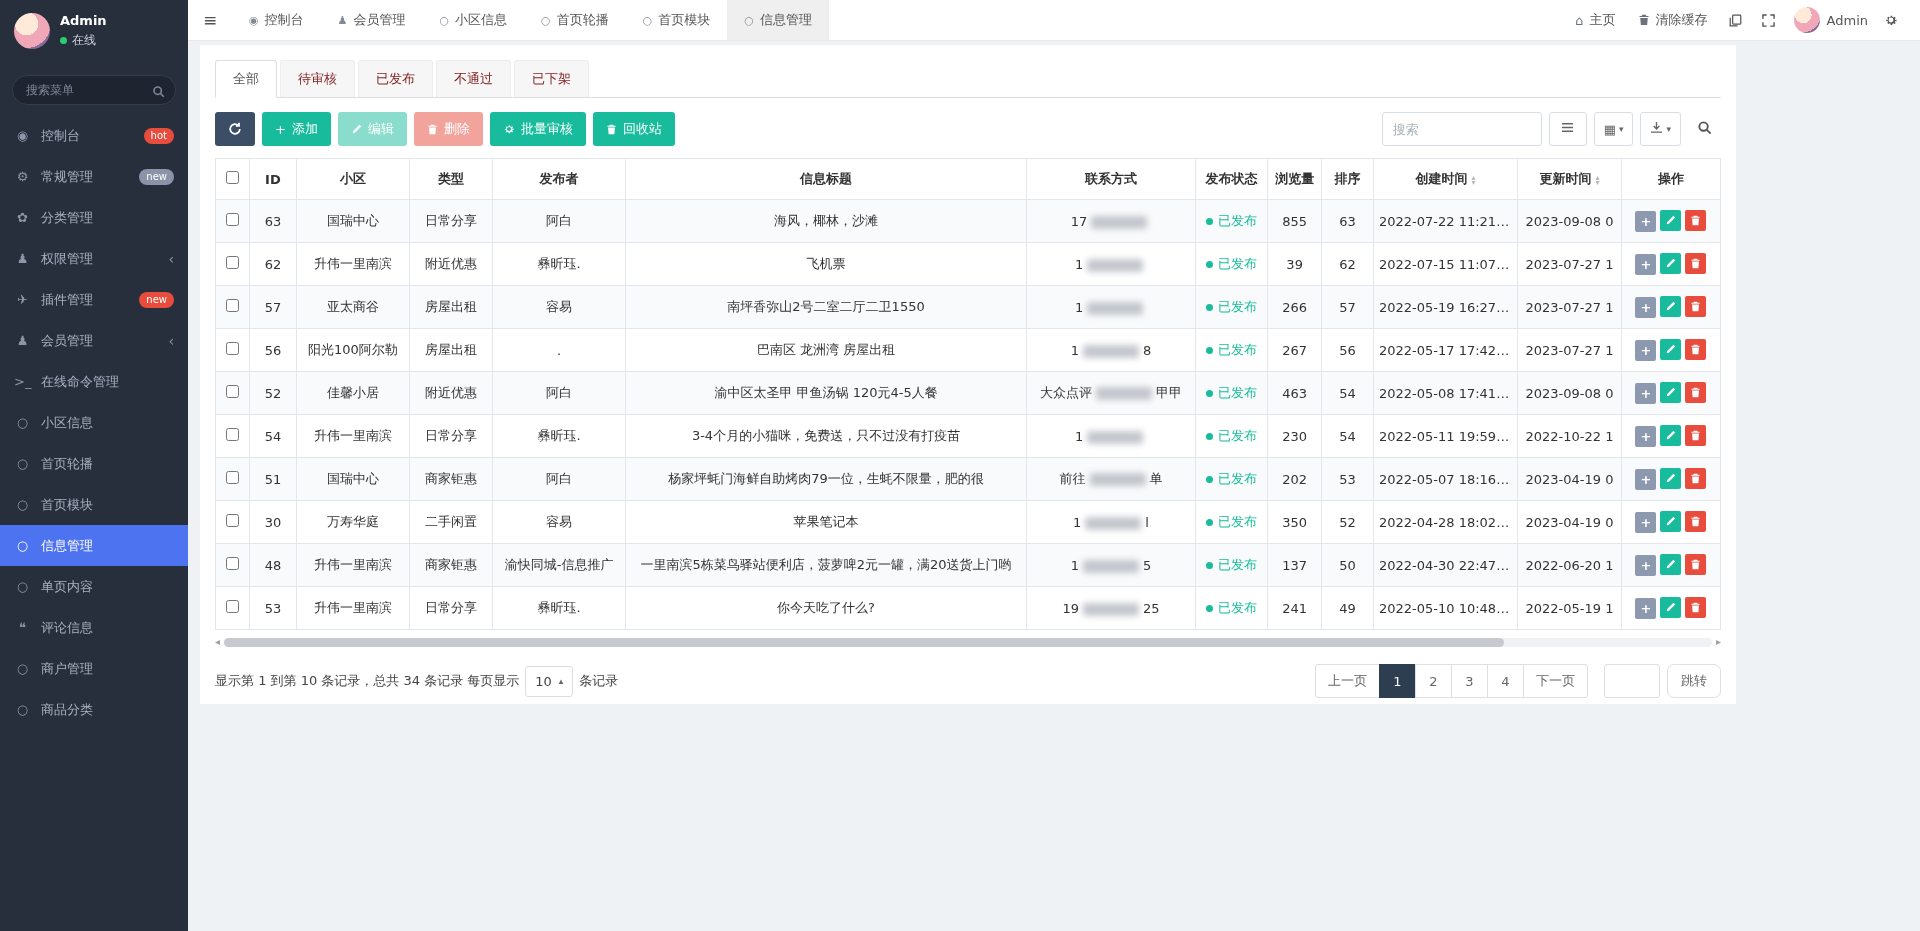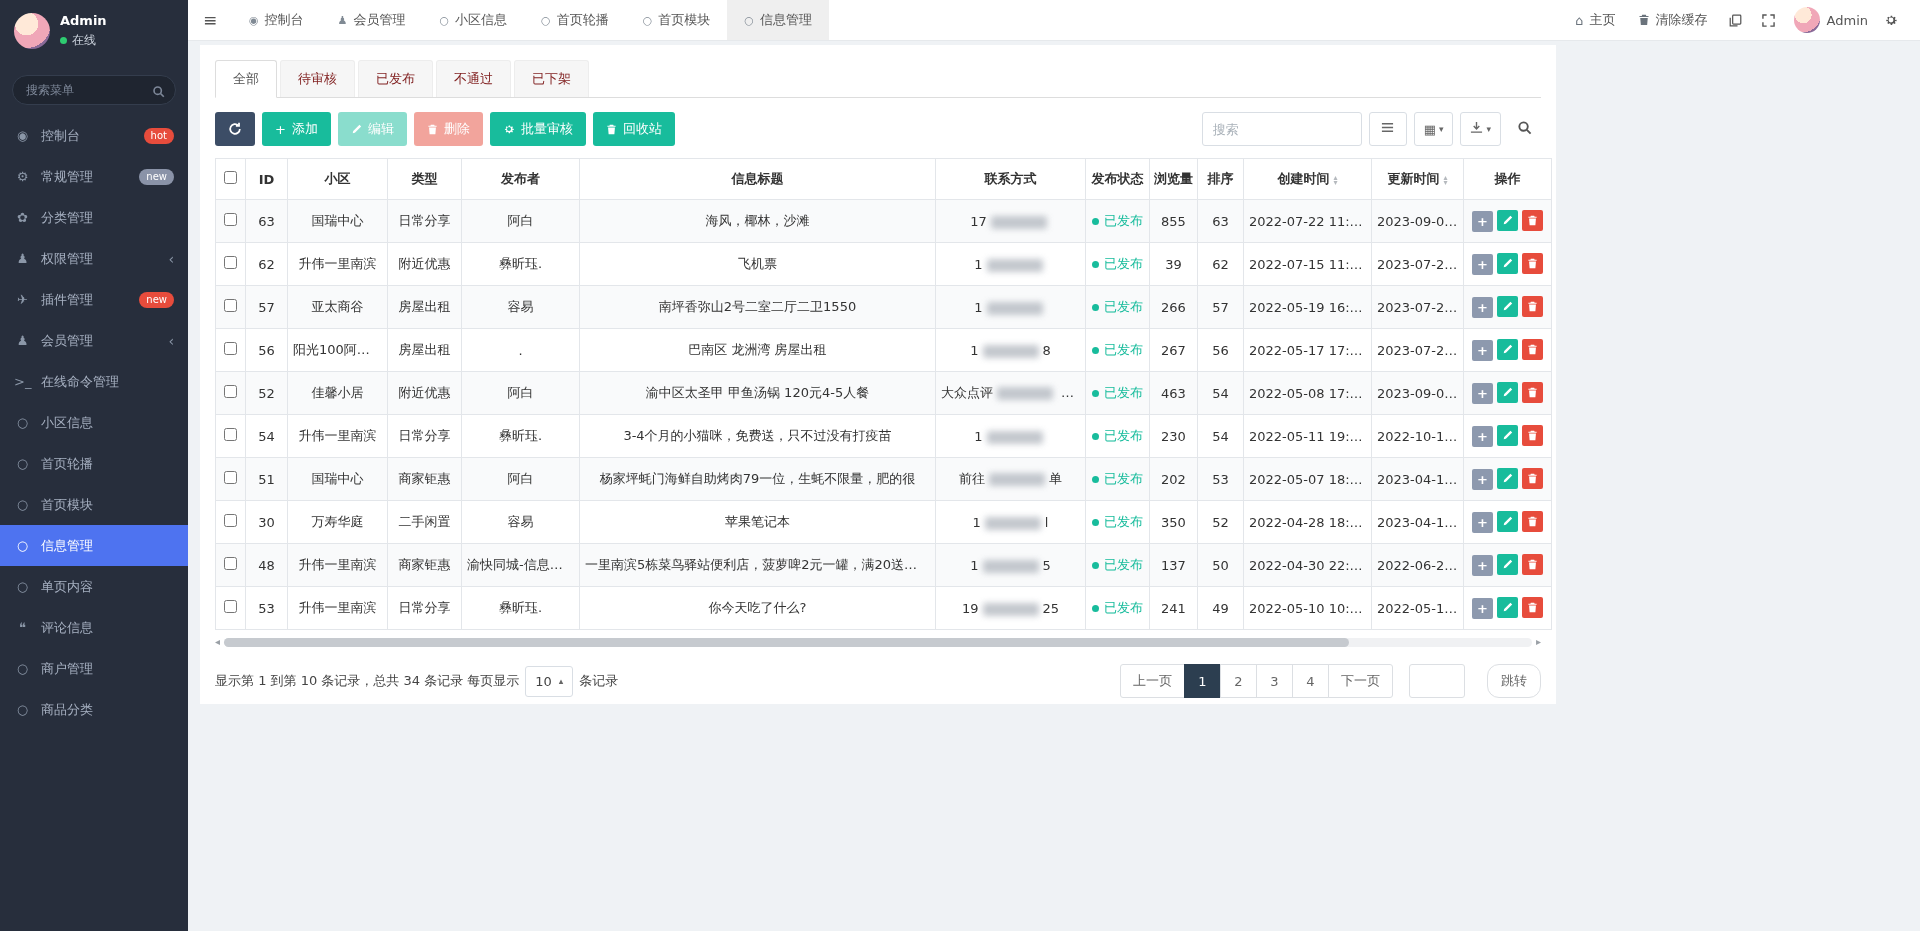--- a/index.html
+++ b/index.html
@@ -43,21 +43,21 @@
   .ticon { font-size:11px; color:#808a94; }
   .navbar-right { margin-left:auto; display:flex; align-items:center; padding-right:12px; }
   .nav-link { display:flex; align-items:center; gap:6px; padding:0 11px; font-size:13px; color:#555; cursor:pointer; height:100%; }
   .nicon { font-size:13px; color:#6a737c; display:flex; align-items:center; }
   .nav-iconbtn { padding:0 10px; color:#555; cursor:pointer; display:flex; align-items:center; height:100%; font-size:14px; }
   .avatar-sm { width:26px; height:26px; border-radius:50%; margin:0 7px 0 9px; cursor:pointer;
     background:radial-gradient(circle at 35% 30%, #ffe9d8 0 34%, #f0a7b8 34% 70%, #8a6a98 70% 100%); }
   .nav-username { font-size:13px; color:#555; cursor:pointer; padding-right:6px; }
 
   .content { padding:4px 12px 0; flex:1; }
-  .card { background:#fff; width:1356px; padding:15px 15px 6px; }
+  .card { background:#fff; width:1536px; padding:15px 15px 6px; }
 
   
   .filter-tabs { display:flex; border-bottom:1px solid #ddd; margin-bottom:14px; }
   .ftab { padding:9px 17px; font-size:13px; color:#7f1d1d; background:#f6f6f6; border:1px solid #ededed;
     border-bottom:none; border-radius:3px 3px 0 0; margin-right:3px; cursor:pointer; margin-bottom:0; }
   .ftab.active { background:#fff; border:1px solid #ddd; border-bottom:1px solid #fff; margin-bottom:-1px; color:#555; }
 
   
   .toolbar { display:flex; align-items:center; margin-bottom:12px; }
   .btn { height:34px; border:none; border-radius:3px; font-size:13px; color:#fff; display:inline-flex;
@@ -108,21 +108,21 @@
     align-items:center; cursor:pointer; color:#444; }
   .pager { margin-left:auto; display:flex; align-items:flex-start; }
   .pg { min-width:37px; height:34px; border:1px solid #dcdfe3; background:#fff; color:#666; display:flex;
     align-items:center; justify-content:center; padding:0 12px; margin-left:-1px; cursor:pointer; font-size:13px; }
   .pg.first { border-radius:3px 0 0 3px; margin-left:0; }
   .pg.last { border-radius:0 3px 3px 0; }
   .pg.active { background:var(--navy,#2c3e50); border-color:var(--navy,#2c3e50); color:#fff; }
   .jump-input { width:56px; height:34px; border:1px solid #dcdfe3; border-radius:3px; margin-left:16px;
     padding:0 8px; font-size:13px; outline:none; font-family:inherit; }
   .jump-btn { height:34px; border:1px solid #dcdfe3; background:#fff; color:#666; padding:0 13px;
-    border-radius:12px; margin-left:22px; font-size:13px; cursor:pointer; font-family:inherit; }
+    border-radius:7px; margin-left:7px; font-size:13px; cursor:pointer; font-family:inherit; }
 </style>
 </head>
 <body>
 
 <div class="app">
 
   <aside class="sidebar">
     <div class="user-panel">
       <div class="avatar-lg"></div>
       <div>
@@ -523,21 +523,21 @@
                 <td>54</td>
                 <td>升伟一里南滨</td>
                 <td>日常分享</td>
                 <td>彝昕珏.</td>
                 <td>3-4个月的小猫咪，免费送，只不过没有打疫苗</td>
                 <td>1<span class="blurred"></span></td>
                 <td><span class="status"><i class="dot"></i>已发布</span></td>
                 <td>230</td>
                 <td>54</td>
                 <td>2022-05-11 19:59:59</td>
-                <td>2022-10-15 1</td>
+                <td>2022-10-22 1</td>
                 <td><span class="act act-more">+</span><span class="act act-edit">
                     <svg width="11" height="11" viewBox="0 0 16 16" fill="#fff">
                       <path d="M12.3 1.2l2.5 2.5-9.1 9.1-3.2.7.7-3.2 9.1-9.1z"></path>
                     </svg>
                   </span><span class="act act-del">
                     <svg width="11" height="11" viewBox="0 0 16 16" fill="#fff">
                       <path d="M5.5 1h5l.6 1.5H14V4H2V2.5h3L5.5 1zM3 5.2h10l-.8 9.6H3.8L3 5.2z"></path>
                     </svg>
                   </span></td>
               </tr>

